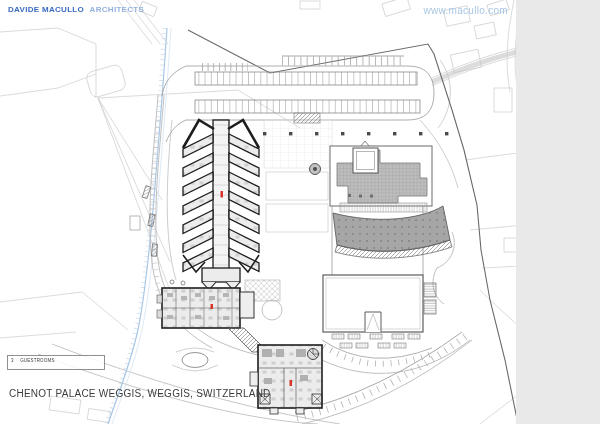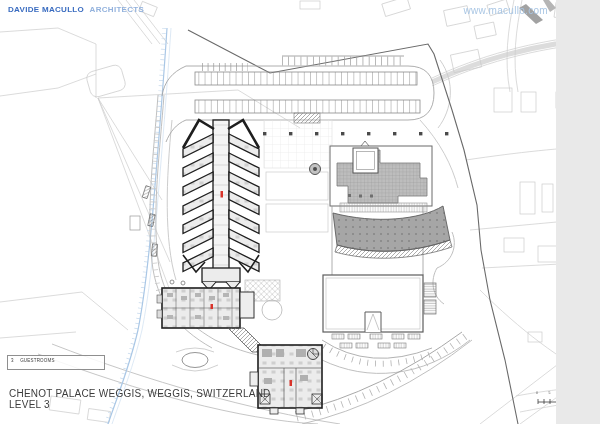--- a/index.html
+++ b/index.html
@@ -1,16 +1,16 @@
 <!DOCTYPE html>
 <html><head>
 <meta charset="utf-8">
 <style>
   html,body{margin:0;padding:0;background:#e9e9e9;}
-  .sheet{position:relative;width:556px;height:424px;background:#ffffff;overflow:hidden;
+  .sheet{position:relative;width:516px;height:424px;background:#ffffff;overflow:hidden;
          font-family:"Liberation Sans",sans-serif;}
   .plan-svg{position:absolute;left:0;top:0;}
   
   .hdr{position:absolute;left:8px;top:5px;font-size:8px;letter-spacing:.3px;white-space:nowrap;}
   .brand{color:#3a6cc0;font-weight:bold;}
   .brand-suffix{color:#93b2dd;font-weight:bold;margin-left:3px;}
   .website{position:absolute;right:8px;top:5px;font-size:10px;color:#a9c6e4;letter-spacing:.3px;}
   
   .legend{position:absolute;left:7px;top:355px;width:96px;height:13px;border:1px solid #8f8f8f;
           background:rgba(255,255,255,.85);}
@@ -324,21 +324,20 @@
 
 <div class="legend">
   <div class="legend-inner">
     <span class="legend-num">3</span>
     <span>GUESTROOMS</span>
   </div>
 </div>
 
 <div class="titleblock">
   <div>CHENOT PALACE WEGGIS, WEGGIS, SWITZERLAND</div>
-  <div>LEVEL 3</div>
 </div>
 
 <div class="scalelabels">
   <div class="in">
     <span class="sl0">0</span>
     <span class="sl1">5</span>
     <span class="sl2">10</span>
     <span class="sl3">m</span>
   </div>
 </div>

